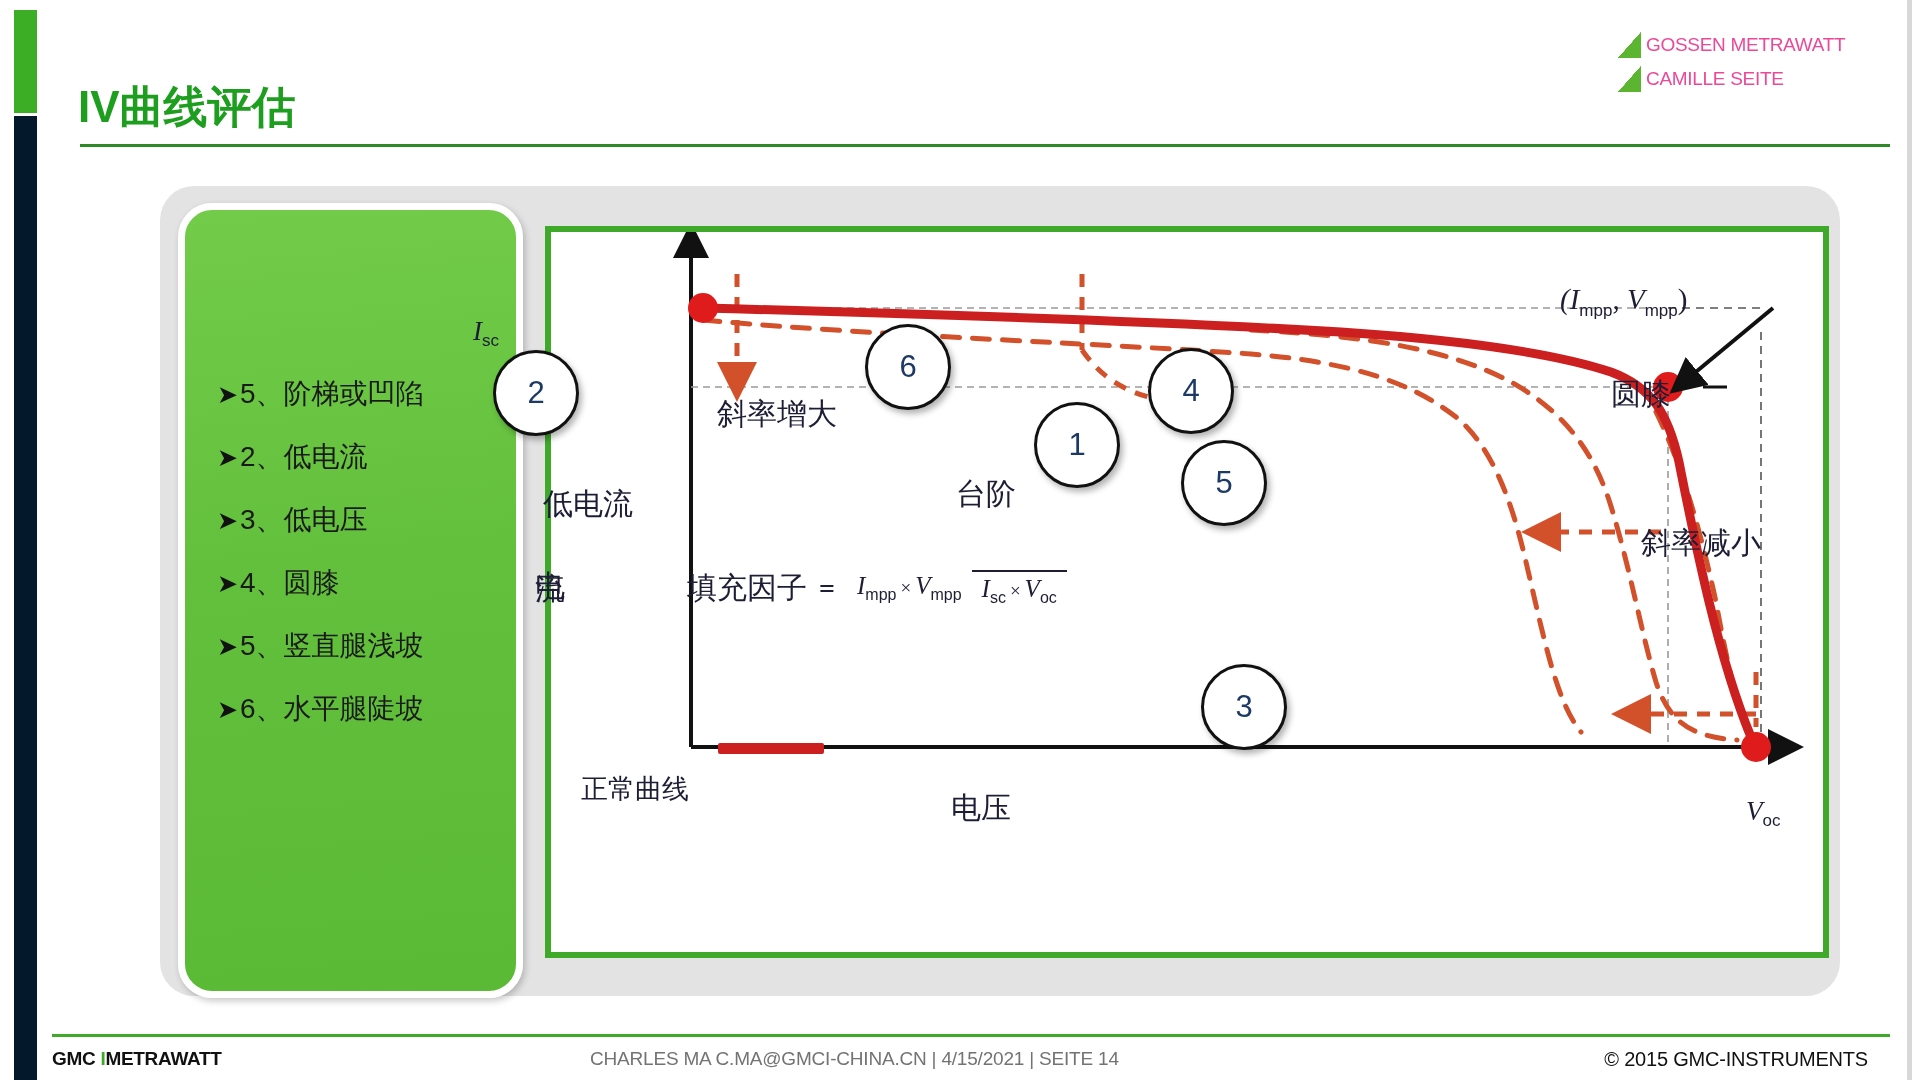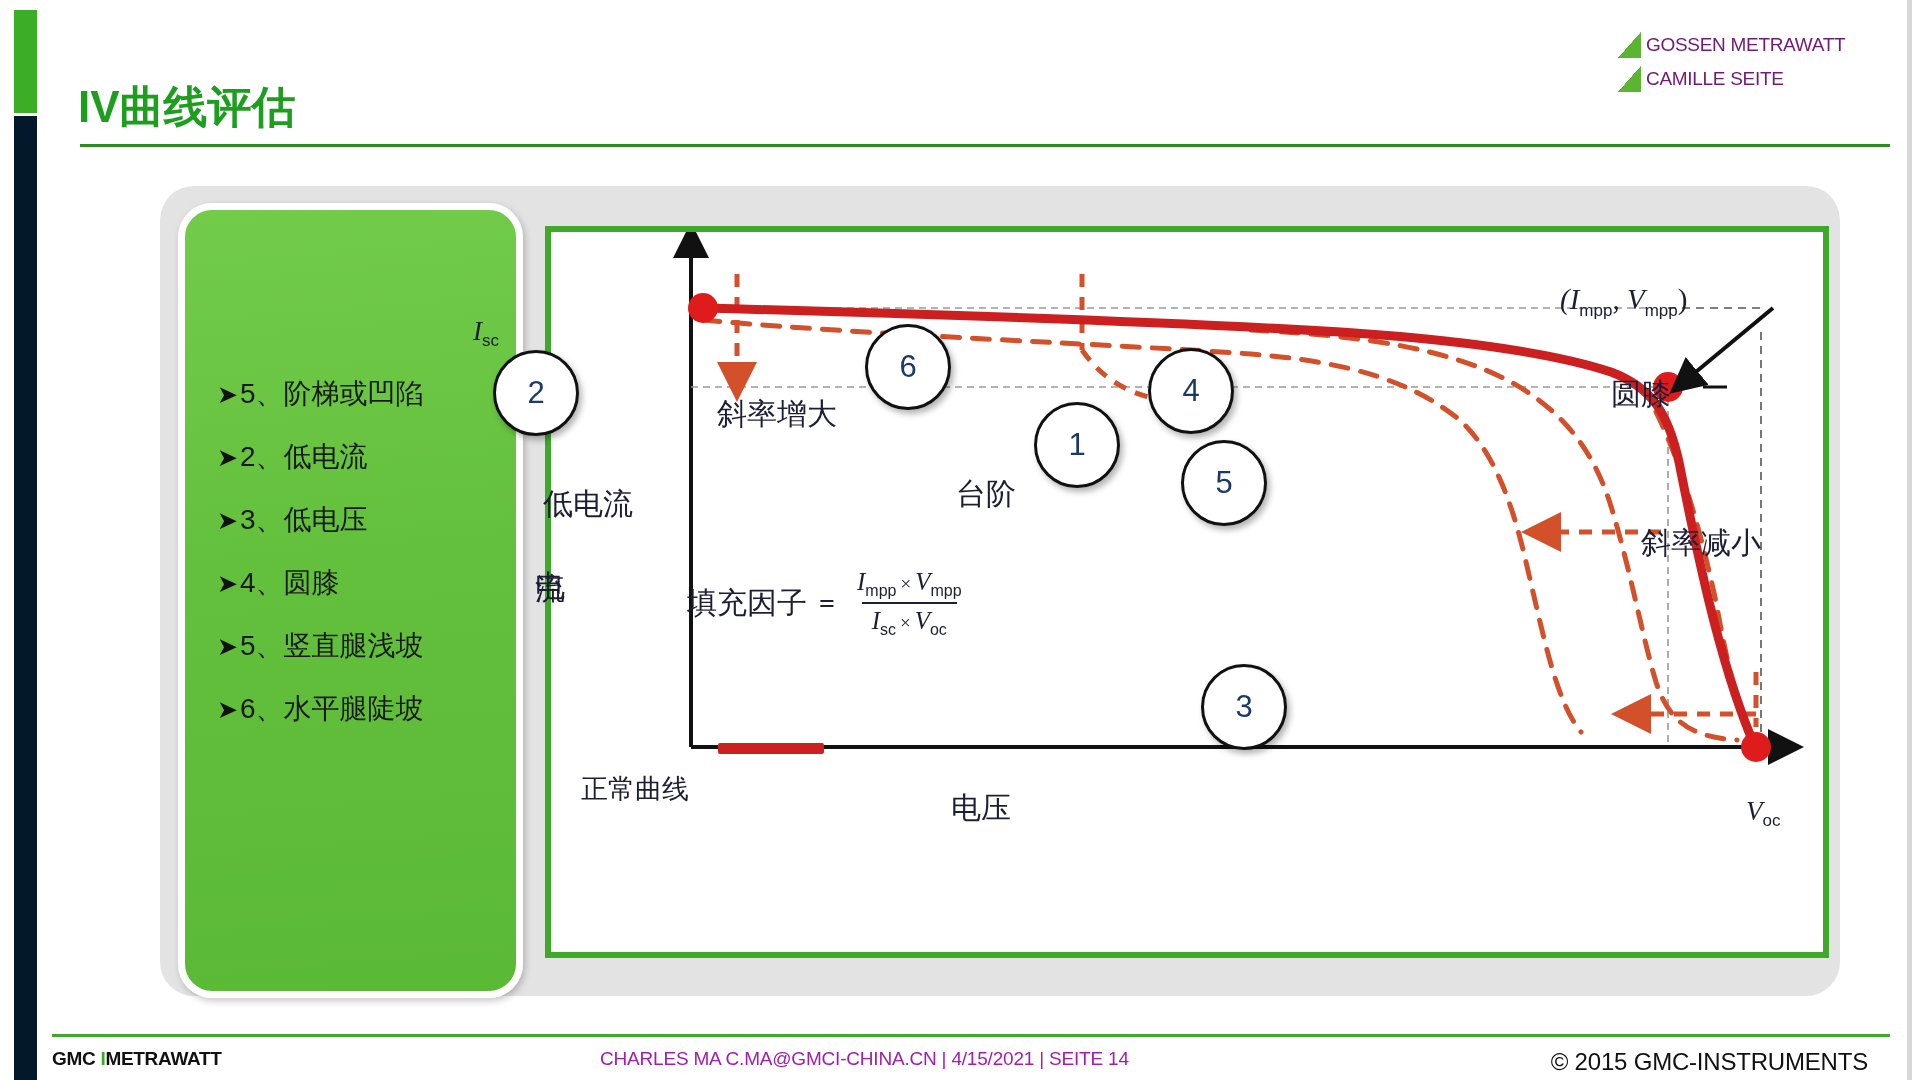--- a/index.html
+++ b/index.html
@@ -29,21 +29,21 @@
     position:absolute;left:80px;top:144px;width:1810px;height:3px;
     background:#2e8b24;
   }
   
   .logos{position:absolute;right:52px;top:28px;width:250px;}
   .logo-row{display:flex;align-items:center;height:34px;}
   .logo-tri{
     width:23px;height:26px;margin-right:5px;flex:0 0 auto;
     background:linear-gradient(to bottom right,transparent 0%,transparent 49.5%,#5cb531 50%,#5cb531 100%);
   }
-  .logo-txt{font-size:19px;color:#701a75;letter-spacing:-0.3px;white-space:nowrap;}
+  .logo-txt{font-size:19px;color:#ec4899;letter-spacing:-0.3px;white-space:nowrap;}
   
   .backdrop{
     position:absolute;left:160px;top:186px;width:1680px;height:810px;
     background:#e3e3e3;border-radius:34px;
   }
   
   .green-panel{
     position:absolute;left:178px;top:203px;width:345px;height:795px;
     background:linear-gradient(to bottom,#6cc councils);
     background:linear-gradient(175deg,#72cc4a 0%,#63c03c 45%,#5ab935 100%);
@@ -86,44 +86,44 @@
     font-size:31px;color:#1d3a66;
     box-shadow:3px 4px 6px rgba(0,0,0,.30);
   }
   
   .formula{
     position:absolute;display:flex;align-items:center;
     font-family:"Liberation Serif",serif;color:#1d1d35;
   }
   .formula .cn{font-size:30px;font-family:"Liberation Sans",sans-serif;}
   .formula .eq{font-size:28px;margin:0 12px;font-weight:bold;}
-  .frac{display:inline-flex;flex-direction:column;align-items:center;}
+  .frac{display:inline-flex;flex-direction:row;align-items:center;}
   .frac .num{font-size:25px;padding:0 10px 2px;font-style:italic;}
   .frac .den{font-size:25px;padding:3px 10px 0;font-style:italic;border-top:2px solid #1d1d35;}
   .frac .sub{font-size:16px;}
   .times{font-style:normal;font-size:19px;padding:0 4px;}
   
   .legend-swatch{
     position:absolute;width:106px;height:11px;background:#cc2020;border-radius:2px;
   }
   
   .footer-rule{
     position:absolute;left:52px;top:1034px;width:1838px;height:3px;background:#3faa2a;
   }
   .footer-left{
     position:absolute;left:52px;top:1048px;font-size:19px;color:#111;font-weight:bold;
     letter-spacing:-0.3px;
   }
   .footer-left .hl{color:#3faa2a;}
   .footer-center{
-    position:absolute;left:590px;top:1048px;font-size:19px;color:#a21caf;
-    letter-spacing:-0.2px;white-space:nowrap;margin-left:10px;
+    position:absolute;left:590px;top:1048px;font-size:19px;color:#737373;
+    letter-spacing:-0.2px;white-space:nowrap;
   }
   .footer-right{
-    position:absolute;right:52px;top:1048px;font-size:24px;color:#111;
+    position:absolute;right:52px;top:1048px;font-size:20px;color:#111;
     letter-spacing:-0.2px;white-space:nowrap;
   }
   .edge-right{
     position:absolute;right:8px;top:0;width:5px;height:1080px;background:#d8d8d8;
   }
 </style>
 </head>
 <body>
 
 <div class="stripe-green"></div>

